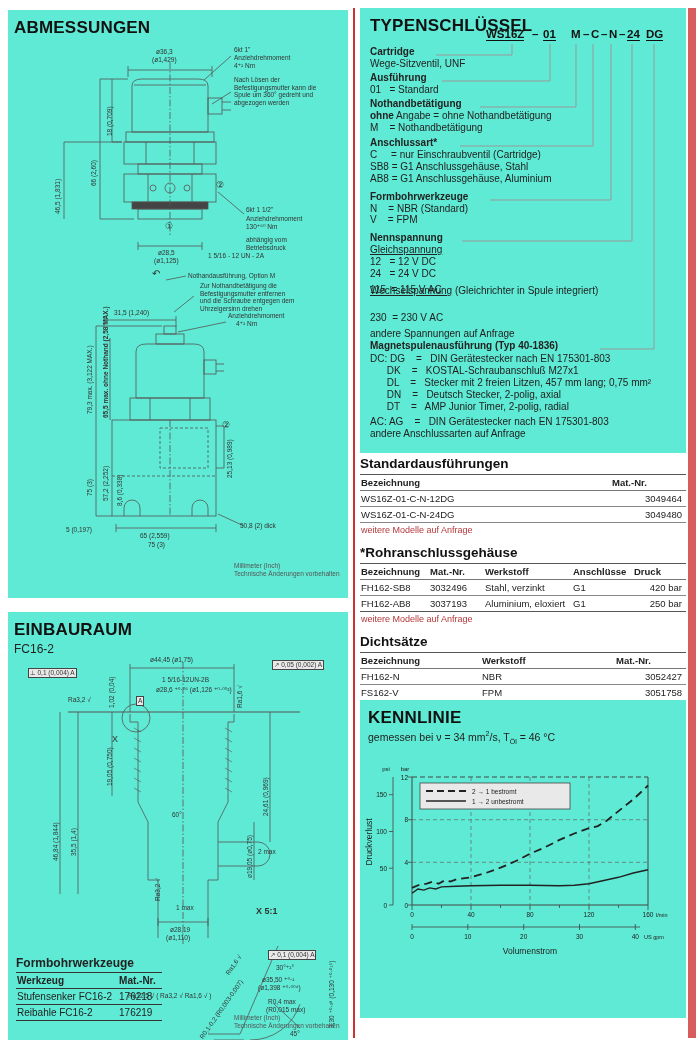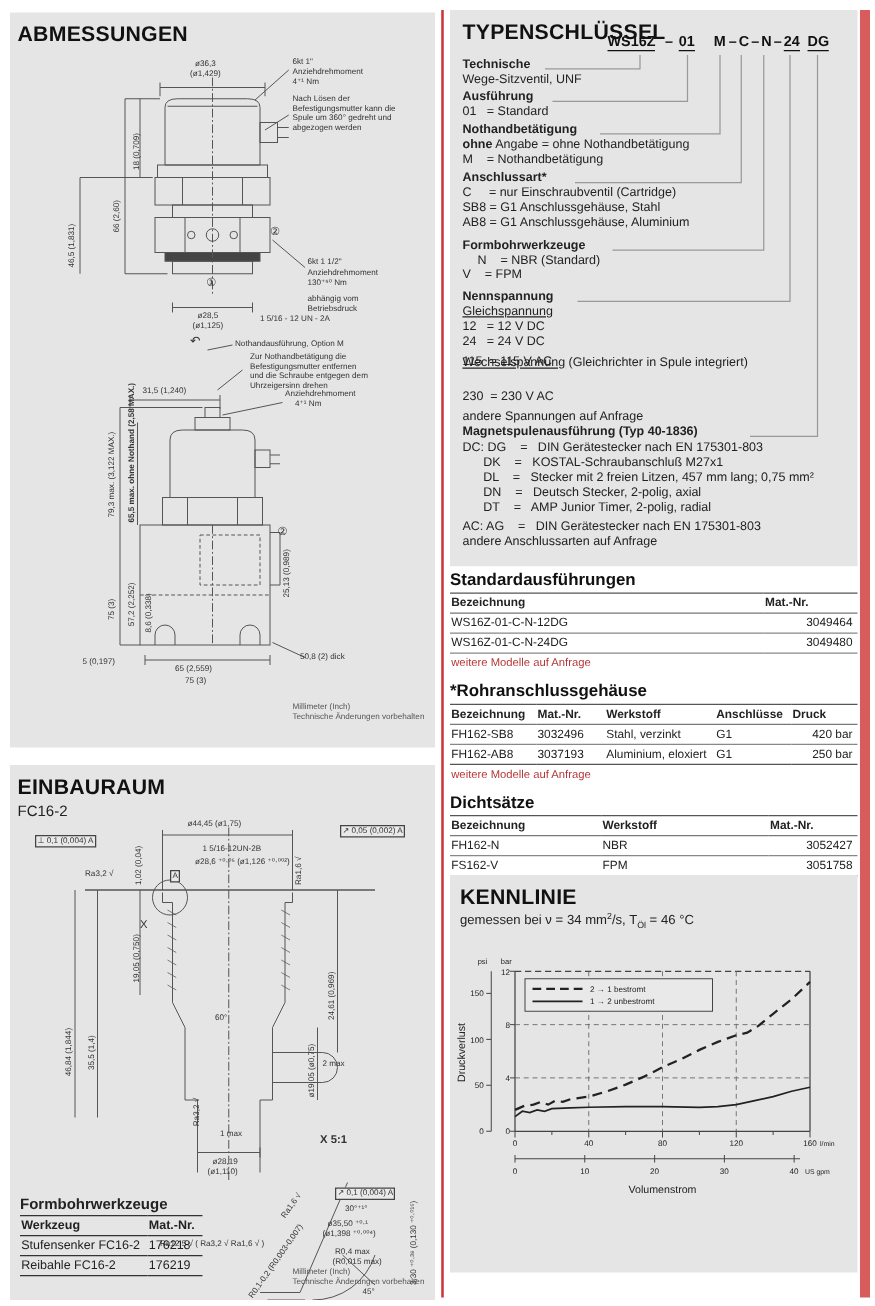--- a/index.html
+++ b/index.html
@@ -1,17 +1,17 @@
 <!DOCTYPE html>
 <html><head>
 <meta charset="utf-8">
 <style>
   html,body{margin:0;padding:0;background:#fff;}
   body{width:700px;height:1045px;position:relative;font-family:"Liberation Sans","DejaVu Sans",sans-serif;color:#222;overflow:hidden;}
-  .panel{position:absolute;background:#e5e5e5;}
+  .panel{position:absolute;background:#5eead4;}
   h2{font-size:17px;font-weight:bold;letter-spacing:.2px;margin:0;color:#111;}
   .sub{font-size:12px;margin-top:2px;}
   
   .draw{position:absolute;left:4px;}
   .dl{position:absolute;font-size:6.5px;line-height:7.5px;color:#333;white-space:nowrap;}
   .dl2{white-space:normal;}
   .rot{transform:rotate(-90deg);transform-origin:left top;}
   .rot45{transform:rotate(-55deg);transform-origin:left top;}
   .circ{font-size:9px;}
   .tolbox{border:0.7px solid #444;padding:0 1px;background:#e9e9e9;}
@@ -302,33 +302,33 @@
     <span class="codepart cu" style="left:183px;">01</span>
     <span class="codepart" style="left:211px;">M</span>
     <span class="codepart" style="left:223px;">–</span>
     <span class="codepart" style="left:231px;">C</span>
     <span class="codepart" style="left:241px;">–</span>
     <span class="codepart" style="left:249px;">N</span>
     <span class="codepart" style="left:259px;">–</span>
     <span class="codepart cu" style="left:267px;">24</span>
     <span class="codepart cu" style="left:286px;">DG</span>
   </div>
-  <div class="ts-abs ts-label" style="left:10px;top:38px;">Technische</div>
+  <div class="ts-abs ts-label" style="left:10px;top:38px;">Cartridge</div>
   <div class="ts-abs" style="left:10px;top:50px;">Wege-Sitzventil, UNF</div>
   <div class="ts-abs ts-label" style="left:10px;top:64px;">Ausführung</div>
   <div class="ts-abs pre" style="left:10px;top:76px;">01   = Standard</div>
   <div class="ts-abs ts-label" style="left:10px;top:90px;">Nothandbetätigung</div>
   <div class="ts-abs" style="left:10px;top:102px;"><span class="b">ohne</span><span> Angabe = ohne Nothandbetätigung</span></div>
   <div class="ts-abs pre" style="left:10px;top:114px;">M    = Nothandbetätigung</div>
   <div class="ts-abs ts-label" style="left:10px;top:129px;">Anschlussart*</div>
   <div class="ts-abs pre" style="left:10px;top:141px;">C     = nur Einschraubventil (Cartridge)</div>
   <div class="ts-abs pre" style="left:10px;top:153px;">SB8 = G1 Anschlussgehäuse, Stahl</div>
   <div class="ts-abs pre" style="left:10px;top:165px;">AB8 = G1 Anschlussgehäuse, Aluminium</div>
   <div class="ts-abs ts-label" style="left:10px;top:183px;">Formbohrwerkzeuge</div>
-  <div class="ts-abs pre" style="left:22px;top:195px;">N    = NBR (Standard)</div>
+  <div class="ts-abs pre" style="left:10px;top:195px;">N    = NBR (Standard)</div>
   <div class="ts-abs pre" style="left:10px;top:206px;">V    = FPM</div>
   <div class="ts-abs ts-label" style="left:10px;top:224px;">Nennspannung</div>
   <div class="ts-abs u" style="left:10px;top:236px;">Gleichspannung</div>
   <div class="ts-abs pre" style="left:10px;top:248px;">12   = 12 V DC</div>
   <div class="ts-abs pre" style="left:10px;top:260px;">24   = 24 V DC</div>
   <div class="ts-abs" style="left:10px;top:277px;"><span class="u">Wechselspannung</span><span> (Gleichrichter in Spule integriert)</span></div>
   <div class="ts-abs pre" style="left:10px;top:276px;">115  = 115 V AC</div>
   <div class="ts-abs pre" style="left:10px;top:304px;">230  = 230 V AC</div>
   <div class="ts-abs" style="left:10px;top:320px;">andere Spannungen auf Anfrage</div>
   <div class="ts-abs ts-label" style="left:10px;top:332px;">Magnetspulenausführung (Typ 40-1836)</div>

